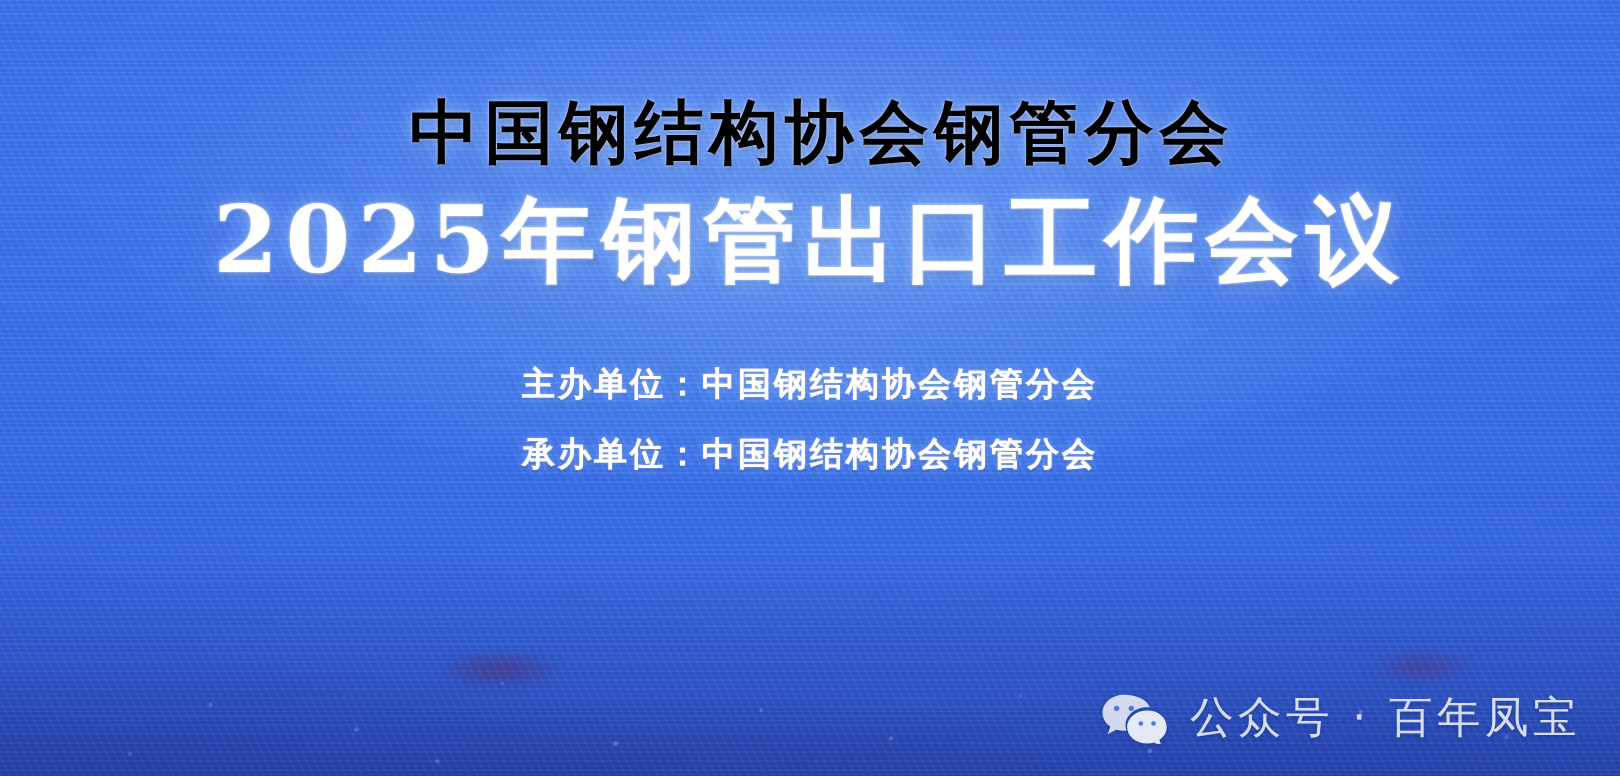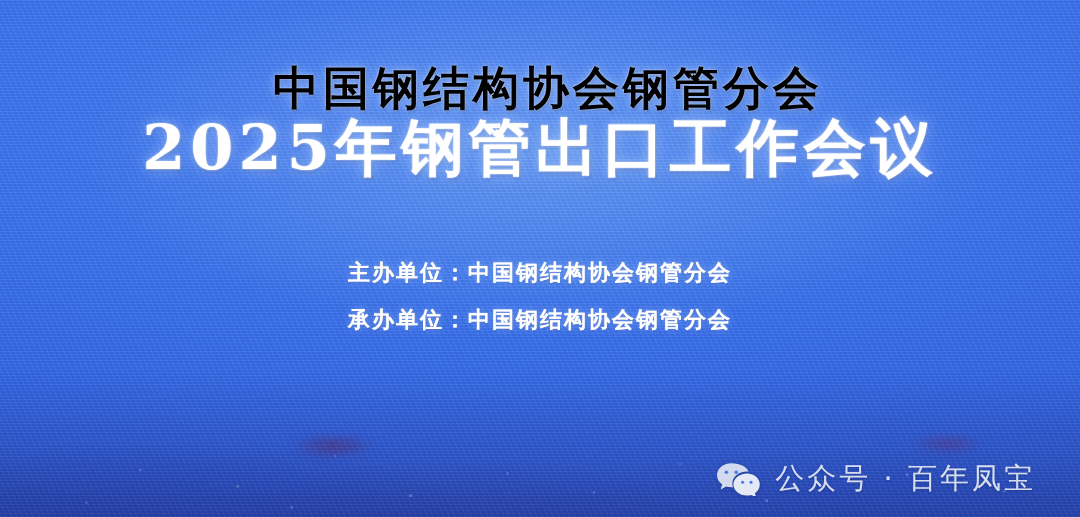--- a/index.html
+++ b/index.html
@@ -134,29 +134,30 @@
       1px 2px 3px rgba(20,40,120,0.35);
     padding-left: 16px;
   }
   .title-line-2 {
     font-family: "DejaVu Serif", "Liberation Serif", serif;
     font-weight: 700;
     font-size: 62px;
     letter-spacing: 5px;
     color: #ffffff;
     line-height: 1.12;
+    margin-top: 12px;
     text-shadow:
       0 0 2px rgba(255,255,255,0.80),
       0 0 12px rgba(195,218,255,0.58),
       0 0 30px rgba(130,175,255,0.42),
       1px 2px 4px rgba(20,40,120,0.38);
   }
 
   .org-block {
-    margin-top: 80px;
+    margin-top: 52px;
     width: 100%;
   }
   .org-line {
     font-family: "DejaVu Sans", "Liberation Sans", sans-serif;
     font-weight: 700;
     font-size: 22px;
     letter-spacing: 2px;
     color: #ffffff;
     line-height: 1.0;
     text-shadow:
@@ -177,21 +178,21 @@
     color: #ffffff;
     text-shadow:
       0 0 1px rgba(255,255,255,0.7),
       0 0 8px rgba(185,212,255,0.50),
       0 1px 2px rgba(20,40,120,0.35);
   }
 
   
   .watermark {
     position: absolute;
-    right: 44px;
+    right: 26px;
     bottom: 18px;
     display: flex;
     align-items: center;
     gap: 13px;
     opacity: 0.88;
   }
   .wechat-icon {
     width: 46px;
     height: 34px;
     position: relative;

